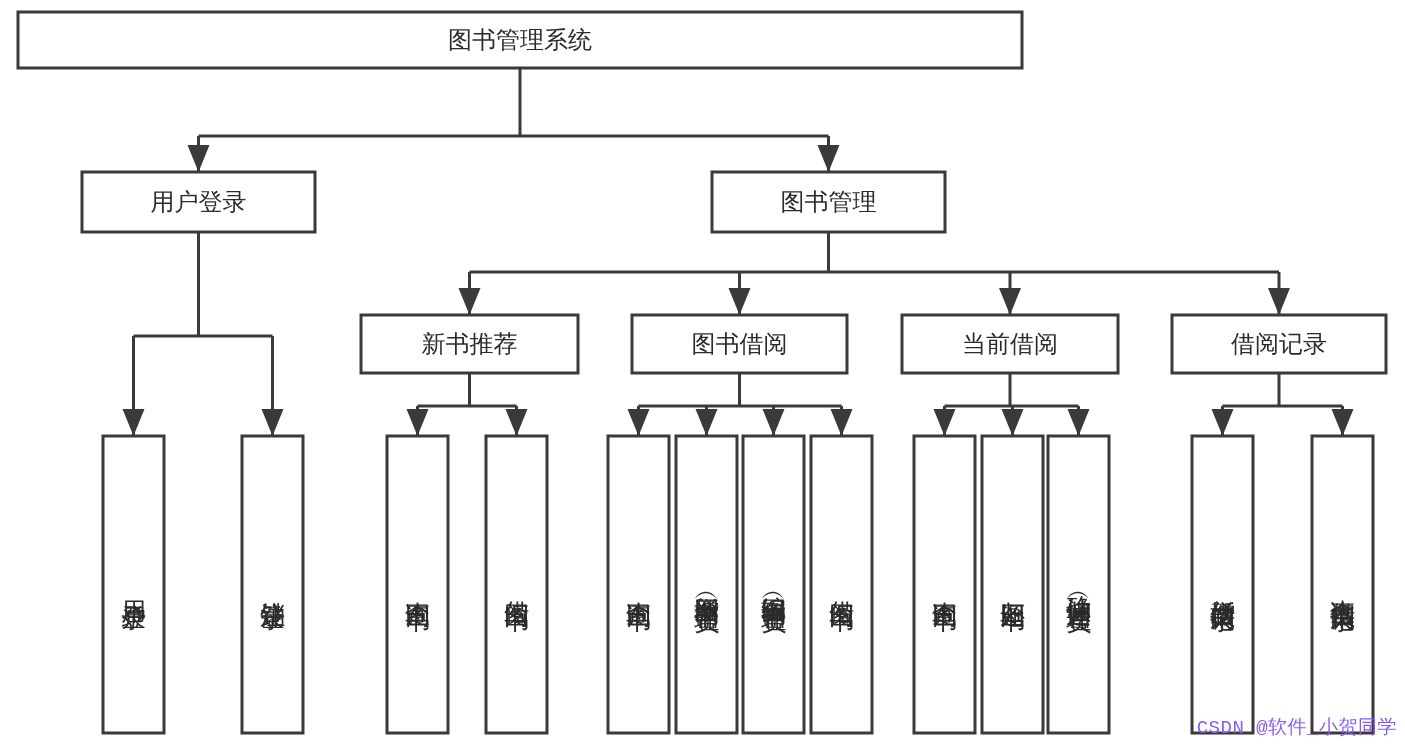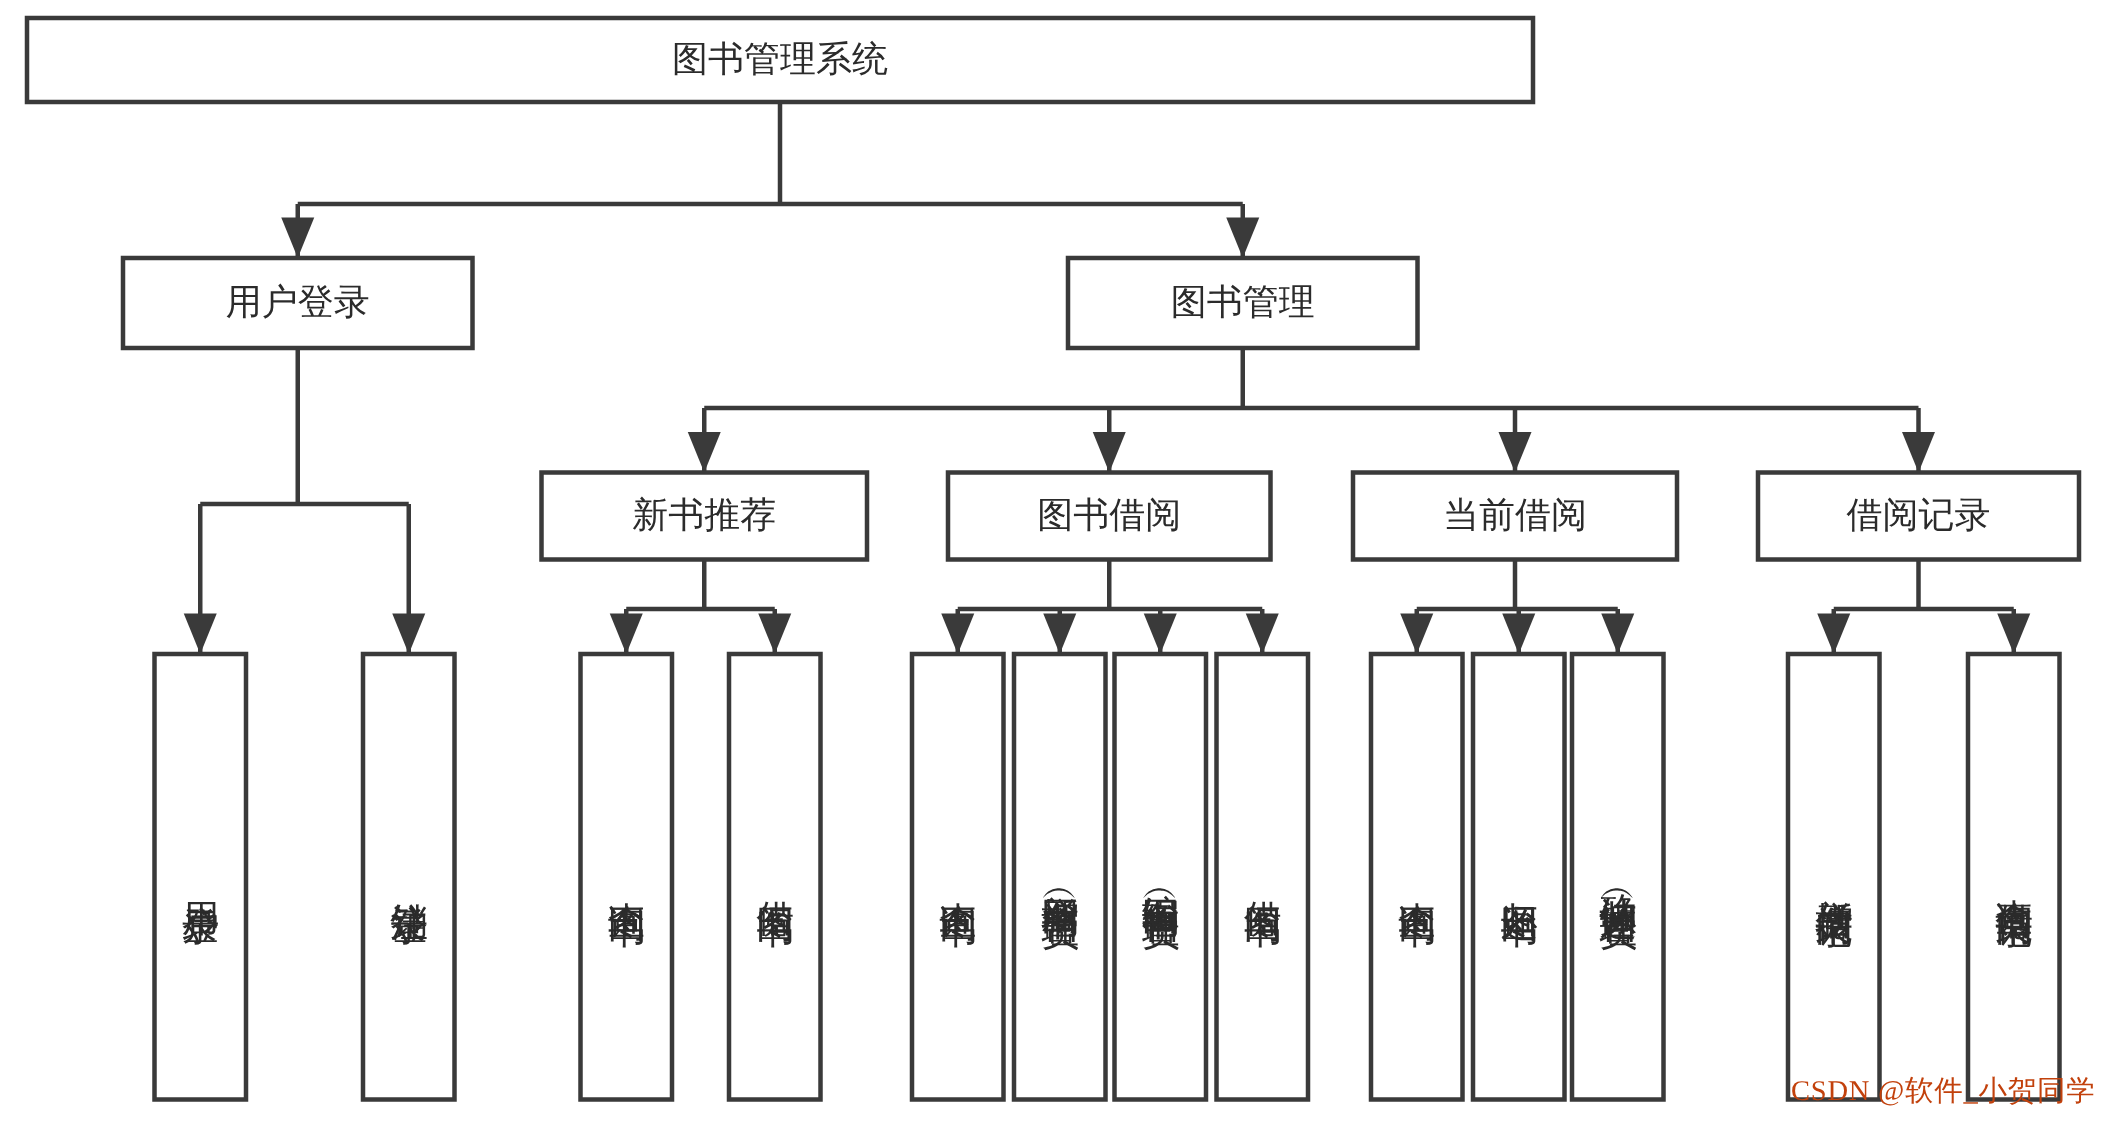--- a/index.html
+++ b/index.html
@@ -70,23 +70,23 @@
     line-height: 1.02;
     letter-spacing: 2px;
     color: #2b2b2b;
     white-space: nowrap;
     text-align: center;
   }
   .watermark {
     position: absolute;
     right: 8px;
     bottom: 4px;
-    font-family: Liberation Serif, serif;
+    font-family: Liberation Mono, monospace;
     font-size: 19px;
-    color: #c2410c;
+    color: #8b5cf6;
     letter-spacing: 0.5px;
     white-space: nowrap;
     user-select: none;
   }
 </style>
 </head>
 <body>
 
 <div id="diagram-root">
   <svg class="diagram-canvas" viewBox="0 0 1405 747" xmlns="http://www.w3.org/2000/svg">

